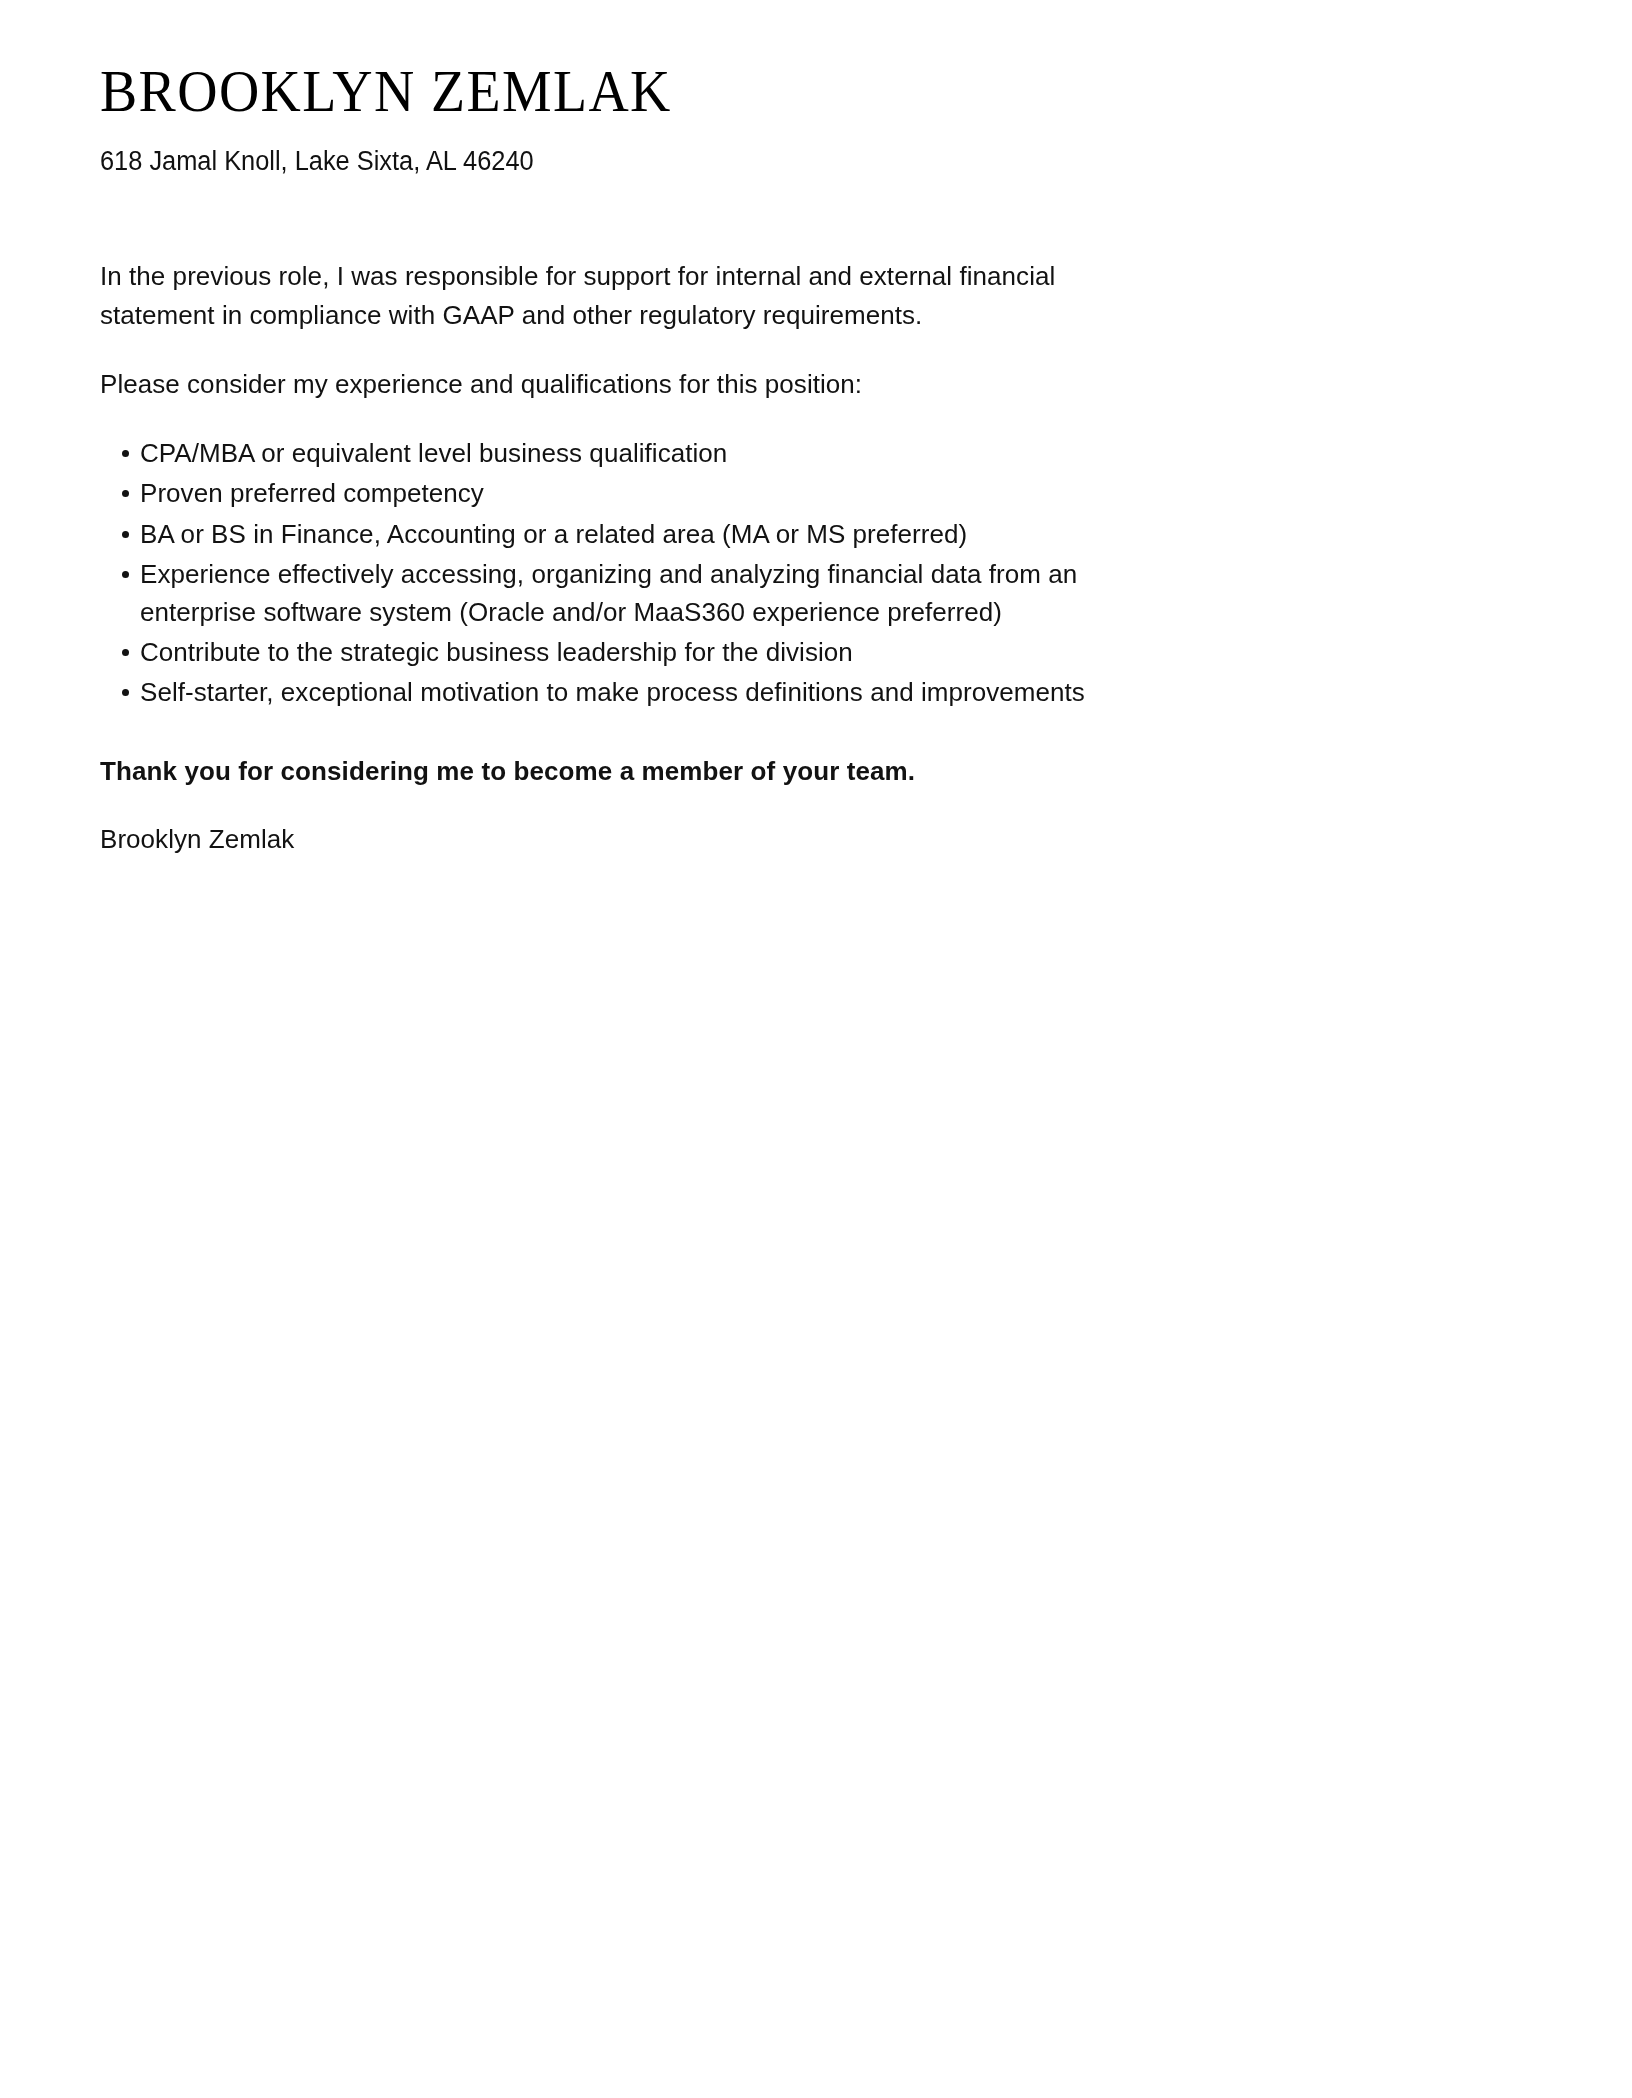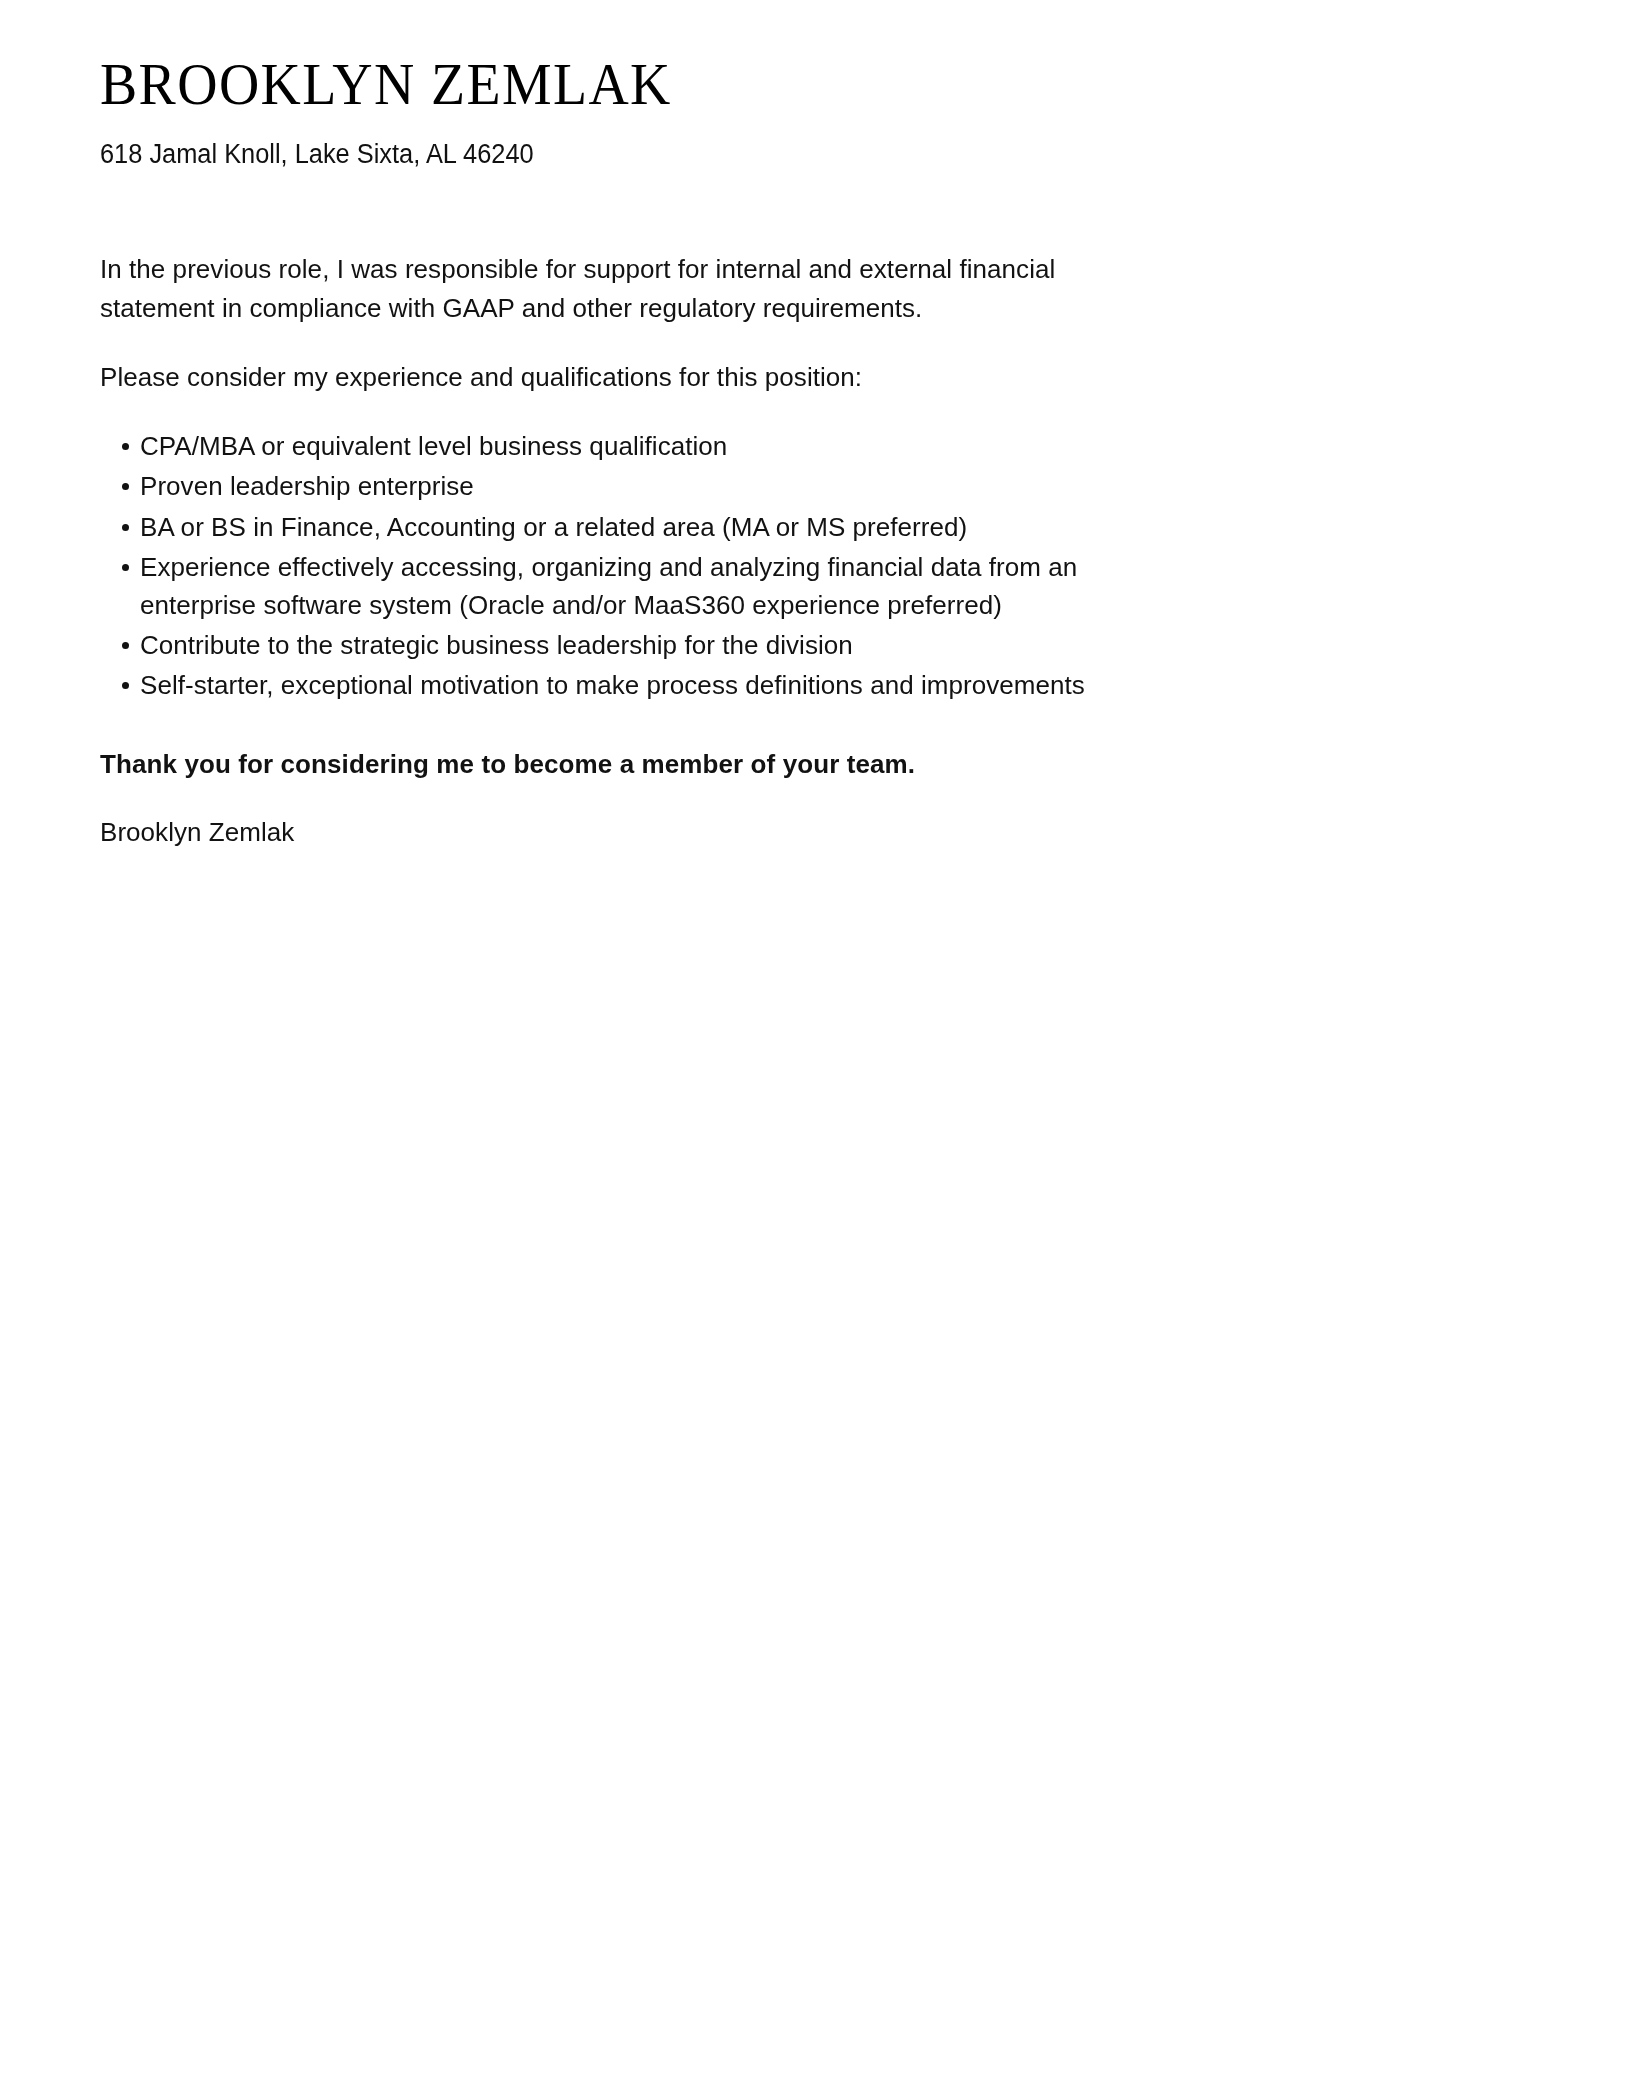--- a/index.html
+++ b/index.html
@@ -7,21 +7,21 @@
     margin: 0;
     padding: 0;
     background: #ffffff;
   }
 
   .page {
     position: relative;
     width: 1632px;
     height: 1557px;
     background: #ffffff;
-    margin: 0 auto;
+    margin: 7px auto;
     overflow: hidden;
     box-sizing: border-box;
   }
 
   .letter {
     position: absolute;
     left: 100px;
     top: 0;
     width: 1060px;
   }
@@ -140,21 +140,21 @@
     <div class="body-block">
 
 
 
       <p class="para">In the previous role, I was responsible for support for internal and external financial statement in compliance with GAAP and other regulatory requirements.</p>
 
       <p class="para">Please consider my experience and qualifications for this position:</p>
 
       <ul class="bullets">
         <li>CPA/MBA or equivalent level business qualification</li>
-        <li>Proven leadership enterprise</li>
+        <li>Proven preferred competency</li>
         <li>BA or BS in Finance, Accounting or a related area (MA or MS preferred)</li>
         <li>Experience effectively accessing, organizing and analyzing financial data from an enterprise software system (Oracle and/or MaaS360 experience preferred)</li>
         <li>Contribute to the strategic business leadership for the division</li>
         <li>Self-starter, exceptional motivation to make process definitions and improvements</li>
       </ul>
 
       <div class="closing-strong">Thank you for considering me to become a member of your team.</div>
 
       <div class="signoff">
         <span class="sign-line">Brooklyn Zemlak</span>

